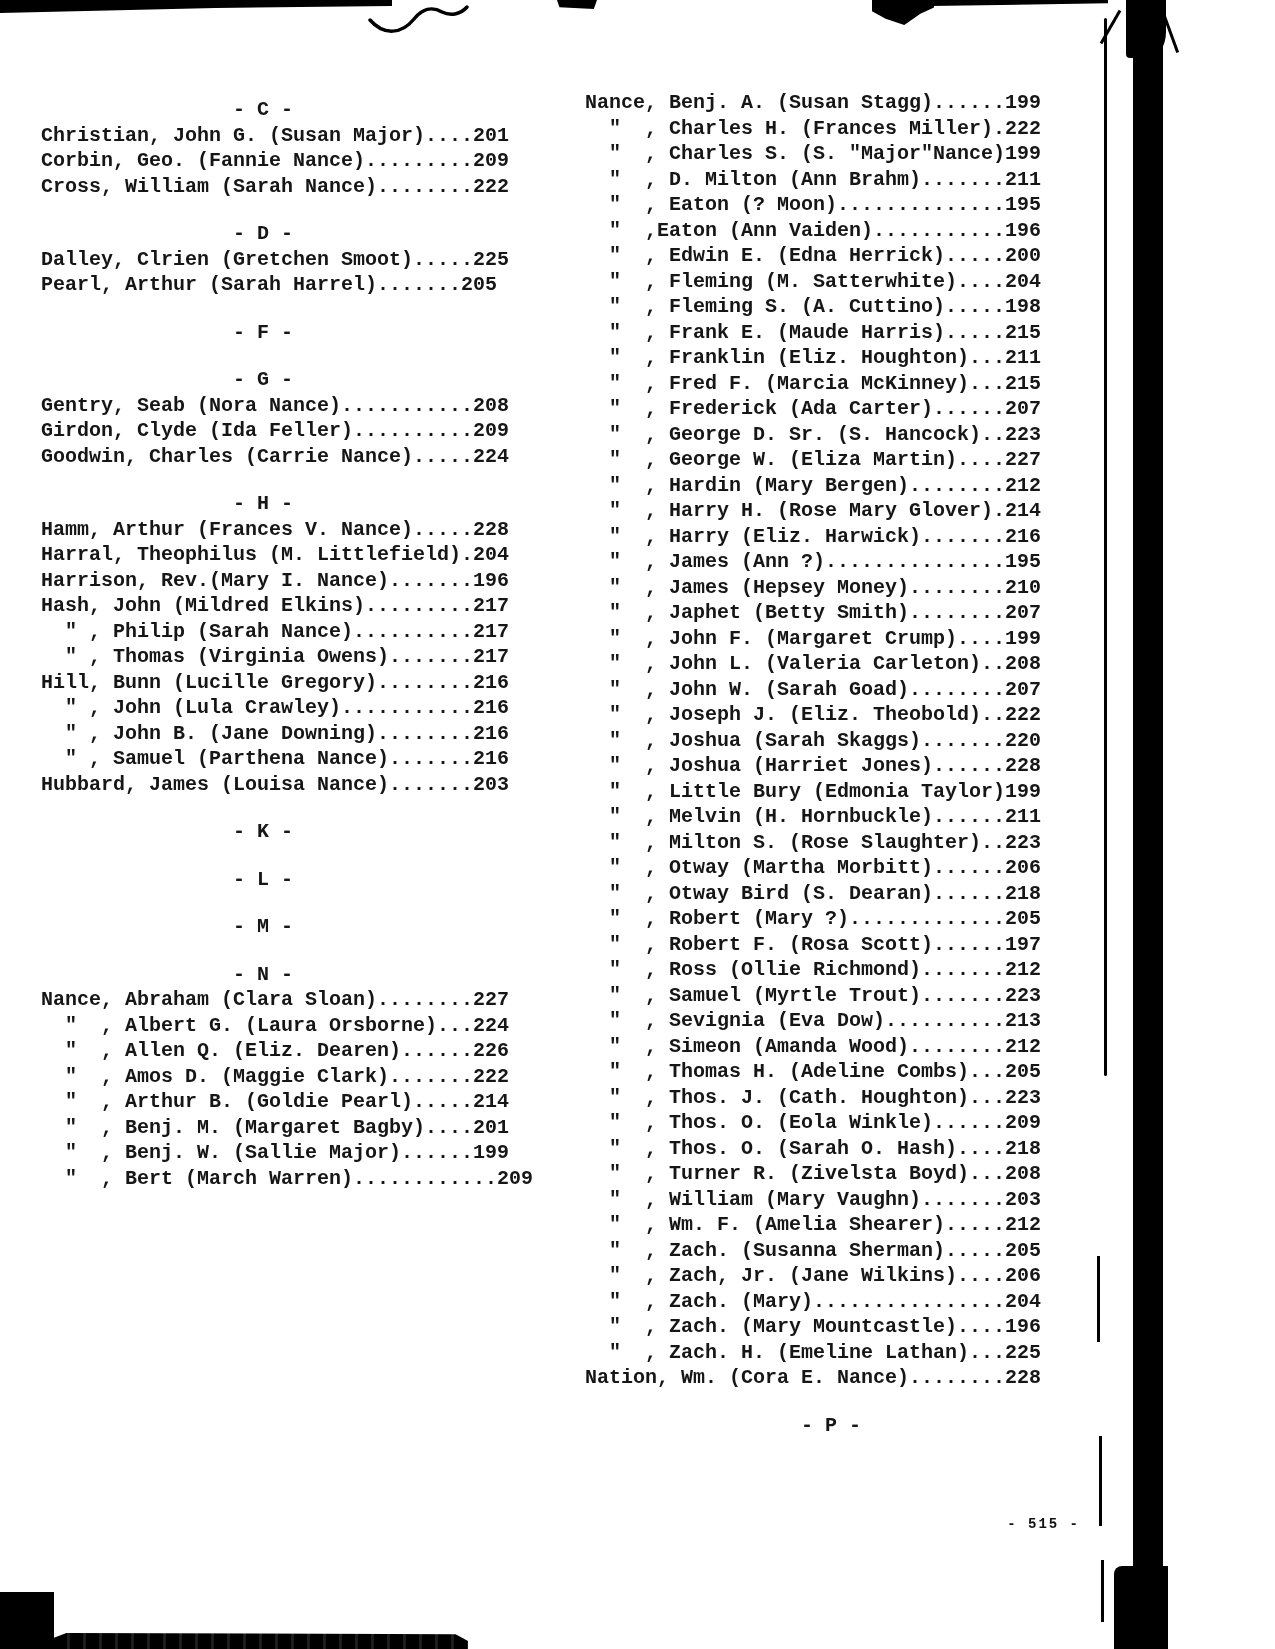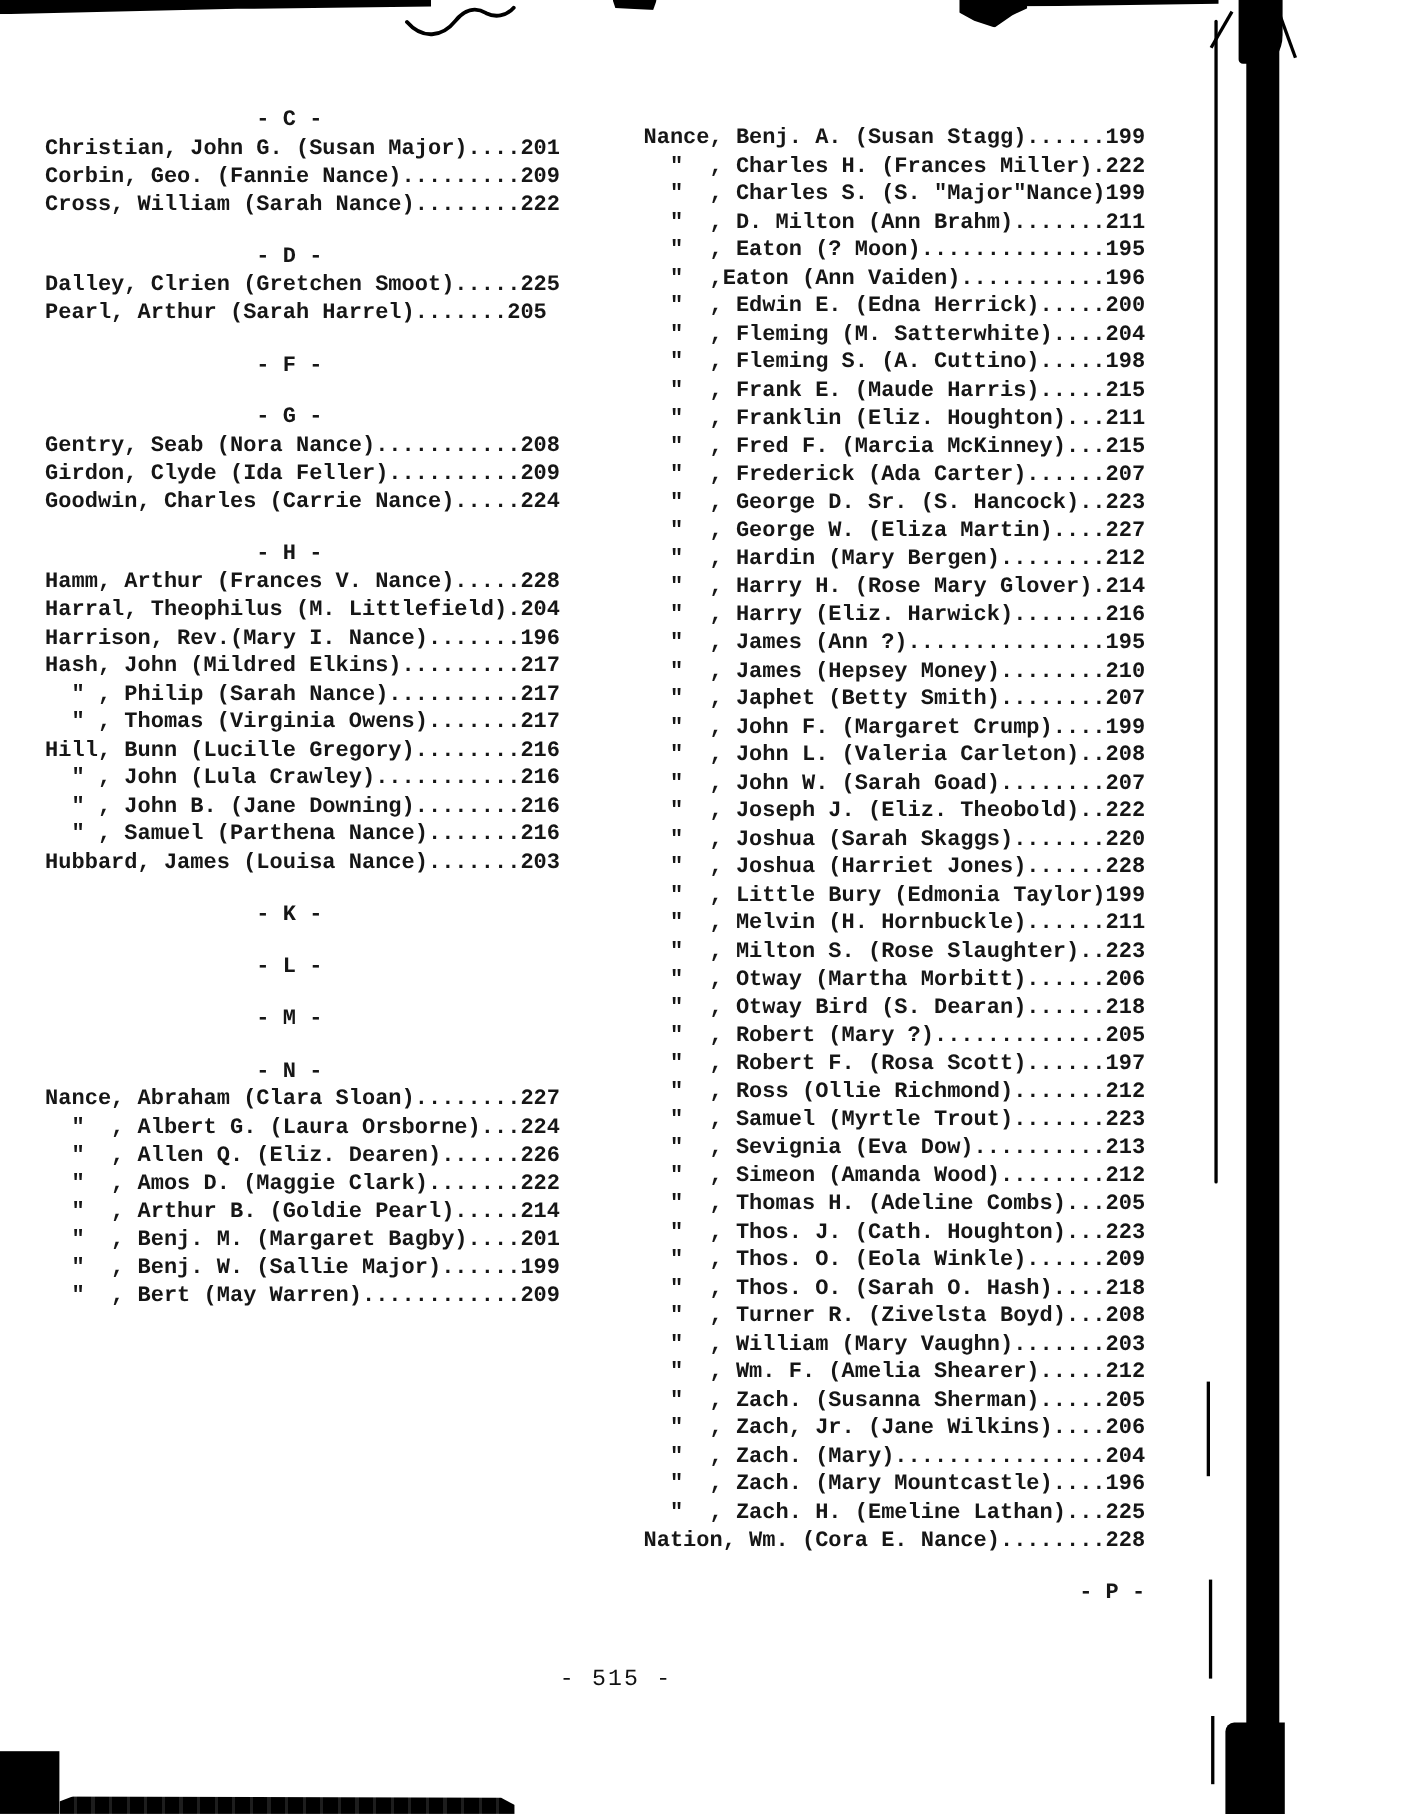--- a/index.html
+++ b/index.html
@@ -6,37 +6,37 @@
   body {
     width:1275px; height:1649px;
     background:#ffffff;
     position:relative;
     overflow:hidden;
     font-family:"Liberation Mono", monospace;
   }
   .page { position:absolute; inset:0; background:#ffffff; }
   .col { position:absolute; }
   .col-left  { left:41px;  top:97px; }
-  .col-right { left:585px; top:113px;text-align:right; }
+  .col-right { left:585px; top:90px; }
   pre.ln {
     margin:0;
     font-family:"Liberation Mono", monospace;
     font-weight:700;
     font-size:20px;
     line-height:25.5px;
     white-space:pre;
     color:#161616;
     text-rendering:optimizeSpeed;
   }
   .sec + .sec { margin-top:22px; }
   .footer {
     position:absolute; left:40px; top:1516px; width:1040px;
-    text-align:center;
+    text-align:right;
     font-family:"Liberation Mono", monospace;
-    font-weight:400; font-size:21px; color:#111;
+    font-weight:700; font-size:14px; color:#111;
     letter-spacing:2px;
   }
   
   .art { position:absolute; background:#000; }
   .art-top-left   { left:0; top:0; width:392px; height:13px;
                     clip-path:polygon(0 0,100% 0,100% 46%,55% 62%,0 100%); }
   .art-squiggle   { left:368px; top:2px; width:102px; height:36px; background:none; }
   .art-top-dash   { left:557px; top:0; width:40px; height:9px;
                     clip-path:polygon(0 0,100% 0,92% 100%,6% 80%); }
   .art-top-blob   { left:872px; top:0; width:62px; height:25px;
@@ -108,21 +108,21 @@
     </div>
     <div class="sec">
       <pre class="ln">                - N -</pre>
       <pre class="ln">Nance, Abraham (Clara Sloan)........227
   "  , Albert G. (Laura Orsborne)...224
   "  , Allen Q. (Eliz. Dearen)......226
   "  , Amos D. (Maggie Clark).......222
   "  , Arthur B. (Goldie Pearl).....214
   "  , Benj. M. (Margaret Bagby)....201
   "  , Benj. W. (Sallie Major)......199
-  "  , Bert (May Warren)............209</pre>
+  "  , Bert (March Warren)............209</pre>
     </div>
   </div>
 
   <div class="col col-right">
     <div class="sec">
       <pre class="ln">Nance, Benj. A. (Susan Stagg)......199
   "  , Charles H. (Frances Miller).222
   "  , Charles S. (S. "Major"Nance)199
   "  , D. Milton (Ann Brahm).......211
   "  , Eaton (? Moon)..............195

